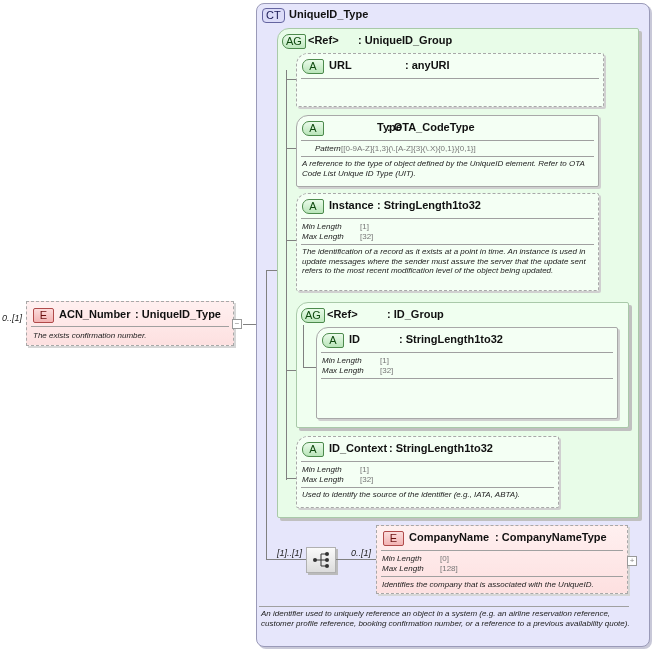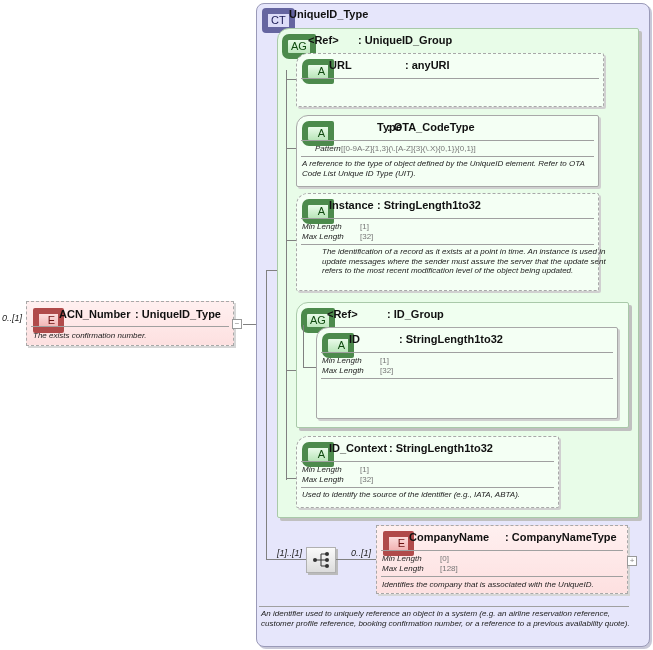--- a/index.html
+++ b/index.html
@@ -6,22 +6,22 @@
   body {
     width:653px; height:650px; position:relative; background:#ffffff;
     font-family:"Liberation Sans", sans-serif; overflow:hidden; color:#000;
   }
   .abs { position:absolute; }
   .line-h { position:absolute; height:1px; background:#808080; }
   .line-v { position:absolute; width:1px; background:#808080; }
 
   
   .badge {
-    display:inline-block; font-size:11px; line-height:13px; text-align:right;
-    border:6px solid #6d28d9; border-radius:2px; padding:0 3px; height:13px;
+    display:inline-block; font-size:11px; line-height:13px; text-align:center;
+    border:1px solid #6d28d9; border-radius:2px; padding:0 3px; height:13px;
     font-family:"Liberation Sans", sans-serif;
   }
   .badge-e { background:linear-gradient(#fbdcdc,#f2b3b3); border-color:#b04a4a; color:#6a1010; min-width:13px; }
   .badge-ct { background:#dcdcf8; border-color:#6565a0; color:#1a1a55; border-radius:4px; }
   .badge-ag { background:linear-gradient(#e8fbe8,#bfe8bf); border-color:#4c8a4c; color:#0f4a0f; border-radius:7px 2px 2px 7px; }
   .badge-a { background:linear-gradient(#eafbea,#b9e5b9); border-color:#4c8a4c; color:#0f4a0f; border-radius:7px 2px 2px 7px; min-width:14px; }
 
   .title { font-size:11px; font-weight:bold; color:#111; }
   .ital { font-style:italic; font-size:8px; color:#222; }
   .facet-val { font-size:8px; color:#777; }
@@ -114,21 +114,21 @@
 <div class="attr-box" style="left:296px;top:193px;width:301px;height:96px;">
   <span class="badge badge-a abs" style="left:5px;top:5px;">A</span>
   <span class="title abs" style="left:32px;top:5px;">Instance</span>
   <span class="title abs" style="left:80px;top:5px;">: StringLength1to32</span>
   <div class="sep" style="top:24px;"></div>
   <span class="ital abs" style="left:5px;top:28px;">Min Length</span>
   <span class="facet-val abs" style="left:63px;top:28px;">[1]</span>
   <span class="ital abs" style="left:5px;top:38px;">Max Length</span>
   <span class="facet-val abs" style="left:63px;top:38px;">[32]</span>
   <div class="sep" style="top:50px;"></div>
-  <div class="doc abs" style="left:5px;top:53px;width:292px;margin-left:20px;">The identification of a record as it exists at a point in time. An instance is used in update messages where the sender must assure the server that the update sent refers to the most recent modification level of the object being updated.</div>
+  <div class="doc abs" style="left:5px;top:53px;width:292px;">The identification of a record as it exists at a point in time. An instance is used in update messages where the sender must assure the server that the update sent refers to the most recent modification level of the object being updated.</div>
 </div>
 
 <div class="ag-box" style="left:296px;top:302px;width:331px;height:124px;background:#f0fff0;">
   <span class="badge badge-ag abs" style="left:4px;top:5px;">AG</span>
   <span class="title abs" style="left:30px;top:5px;">&lt;Ref&gt;</span>
   <span class="title abs" style="left:90px;top:5px;">: ID_Group</span>
 </div>
 <div class="line-v" style="left:303px;top:325px;height:42px;"></div>
 <div class="line-h" style="left:303px;top:367px;width:13px;"></div>
 
@@ -170,21 +170,21 @@
     <circle cx="20" cy="12" r="2" fill="#333"></circle>
     <circle cx="20" cy="18" r="2" fill="#333"></circle>
   </svg>
 </div>
 <div class="line-h" style="left:336px;top:559px;width:40px;"></div>
 <div class="abs mult" style="left:351px;top:548px;">0..[1]</div>
 
 <div class="el-box" style="left:376px;top:525px;width:250px;height:67px;">
   <span class="badge badge-e abs" style="left:6px;top:5px;">E</span>
   <span class="title abs" style="left:32px;top:5px;">CompanyName</span>
-  <span class="title abs" style="left:118px;top:5px;margin-left:10px;">: CompanyNameType</span>
+  <span class="title abs" style="left:118px;top:5px;">: CompanyNameType</span>
   <div class="sep" style="top:24px;"></div>
   <span class="ital abs" style="left:5px;top:28px;">Min Length</span>
   <span class="facet-val abs" style="left:63px;top:28px;">[0]</span>
   <span class="ital abs" style="left:5px;top:38px;">Max Length</span>
   <span class="facet-val abs" style="left:63px;top:38px;">[128]</span>
   <div class="sep" style="top:50px;"></div>
   <div class="doc abs" style="left:5px;top:54px;">Identifies the company that is associated with the UniqueID.</div>
 </div>
 <div class="toggle" style="left:627px;top:556px;">+</div>
 

